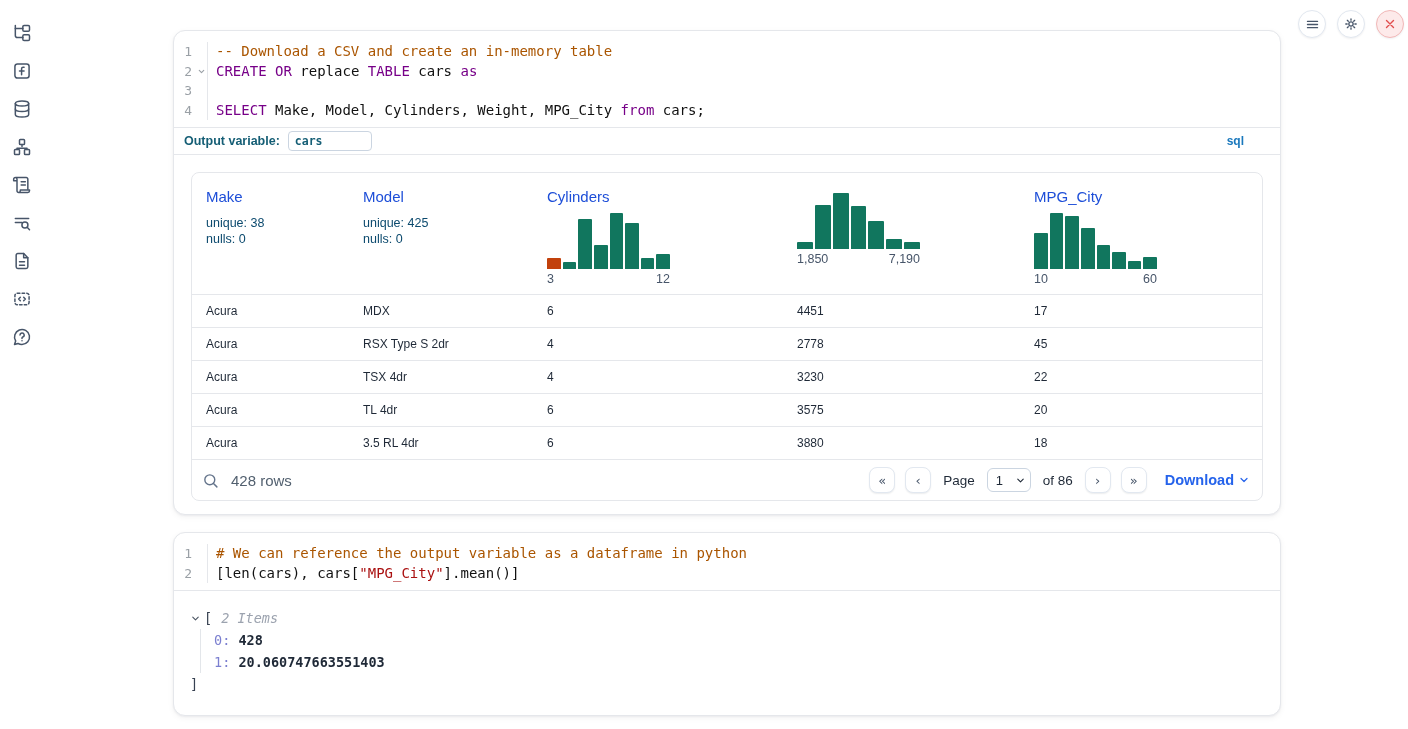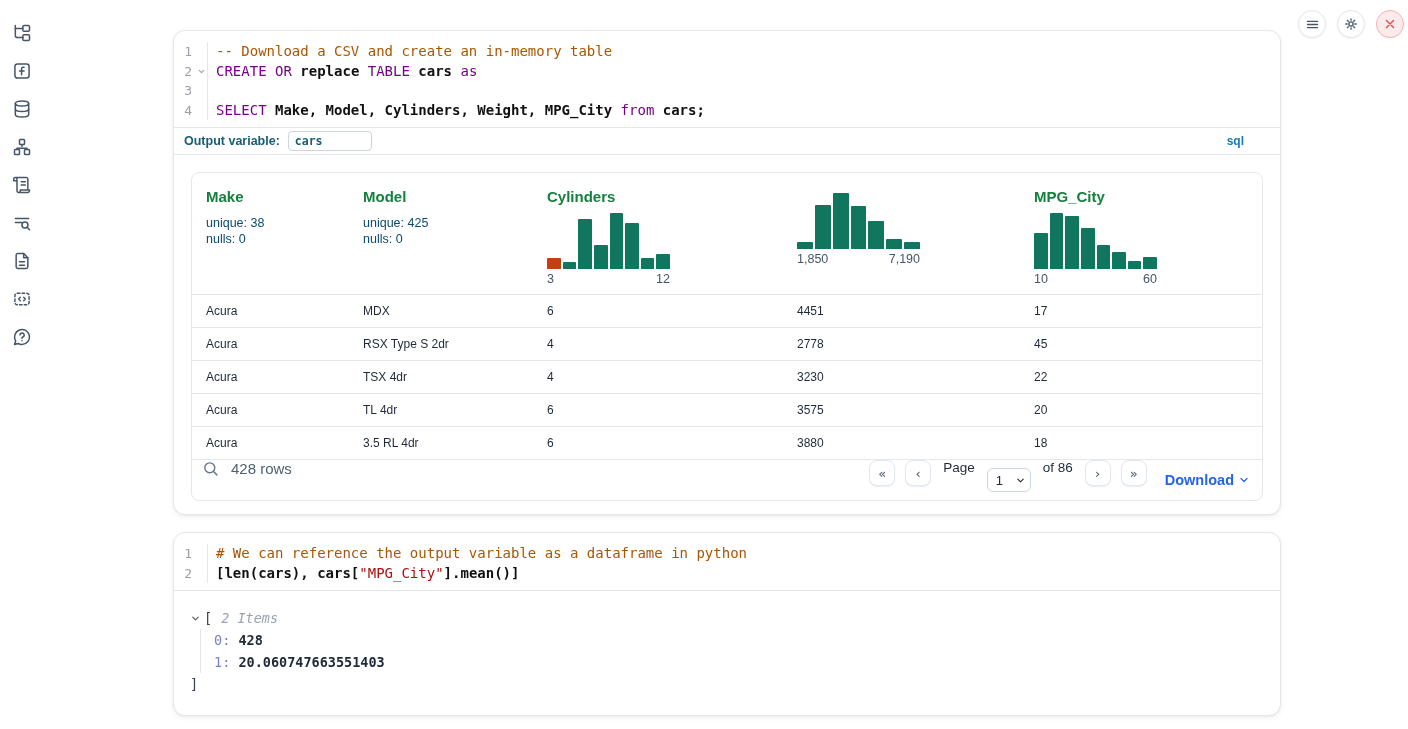--- a/index.html
+++ b/index.html
@@ -33,51 +33,51 @@
     font-size:14px; line-height:19.5px; }
   .code-line { display:flex; }
   .gutter { flex:0 0 34px; display:flex; align-items:center; color:#9aa0a6;
     border-right:1px solid #e5e7eb; font-size:13px; }
   .lnum { flex:1; text-align:right; padding-right:3px; }
   .fold { width:12px; display:flex; align-items:center; justify-content:center; color:#9aa0a6; }
   .code-text { padding-left:8px; white-space:pre; color:#111111; }
   .tok-com { color:#aa5500; }
   .tok-kw  { color:#770088; }
   .tok-str { color:#aa1111; }
-  .tok-plain { color:#111111;font-weight:bold; }
+  .tok-plain { color:#111111; }
 
   
   .outvar-bar { height:28px; display:flex; align-items:center; gap:8px; padding:0 10px;
     border-top:1px solid #e5e7eb; border-bottom:1px solid #e5e7eb; }
   .outvar-label { font-size:12.5px; font-weight:bold; color:#155e75; }
   .outvar-input { width:84px; height:20px; border:1px solid #cbd5e1; border-radius:4px;
     padding:0 6px; font-family:"DejaVu Sans Mono", monospace; font-size:11.5px;
     font-weight:bold; color:#155e75; outline:none; }
   .flex-spacer { flex:1; }
   .lang-badge { font-size:12px; font-weight:bold; color:#1a78bd; padding-right:26px; }
 
   
   .output-area { padding:17px 17px 13px 17px; }
   .data-table { border:1px solid #e5e7eb; border-radius:8px; overflow:hidden; }
   .thead, .trow { display:grid; grid-template-columns:157px 184px 250px 237px 1fr; }
   .thead { padding-top:14px; height:121px; }
   .th { padding-left:14px; }
-  .th-label { font-size:15px; color:#15803d; line-height:20px; cursor:pointer;font-weight:bold; }
+  .th-label { font-size:15px; color:#1d4ed8; line-height:20px; cursor:pointer; }
   .th-stats { margin-top:8px; font-size:12.5px; color:#0c4a6e; line-height:16px; }
   .hist { margin-top:6px; width:123px; }
   .hist-bars { display:flex; align-items:flex-end; gap:2px; height:56px; }
   .hist-bar { flex:1; border-radius:1px 1px 0 0; }
   .hist-labels { display:flex; justify-content:space-between; font-size:12.5px;
     color:#475569; margin-top:3px; }
   .trow { border-top:1px solid #e5e7eb; height:33px; align-items:center;
     font-size:12px; color:#1f2937; cursor:default; }
   .td { padding-left:14px; }
 
   
-  .tfoot { border-top:1px solid #e5e7eb; height:41px; display:flex; 
+  .tfoot { border-top:1px solid #e5e7eb; height:41px; display:flex; align-items:center;
     padding:0 12px 0 10px; gap:10px; }
   .rowcount { font-size:15px; color:#52606f; margin-left:2px; }
   .pg-btn { width:26px; height:26px; border:1px solid #e2e8f0; border-radius:8px;
     background:#fff; box-shadow:0 1px 1.5px rgba(15,23,42,.08); color:#475569;
     font-size:13px; display:flex; align-items:center; justify-content:center; cursor:pointer;
     font-family:"DejaVu Sans", sans-serif; }
   .pg-label { font-size:13.5px; color:#1f2937; margin:0 2px; }
   .select-wrap { position:relative; display:inline-flex; align-items:center; }
   .page-select { appearance:none; -webkit-appearance:none; width:44px; height:24px;
     border:1px solid #cbd5e1; border-radius:6px; background:#fff; font-size:13px;

